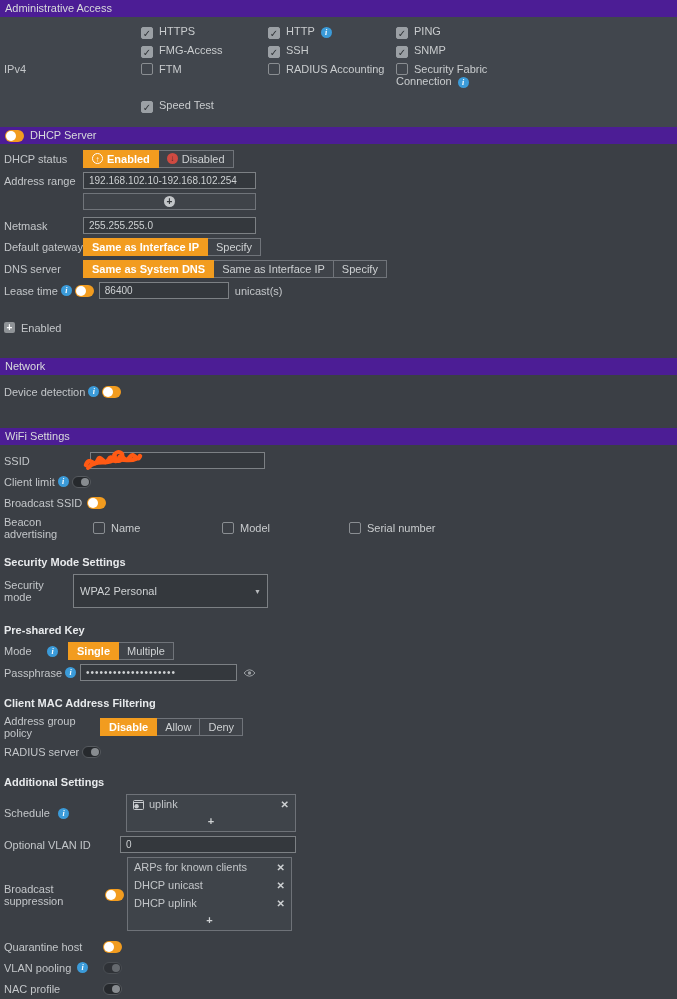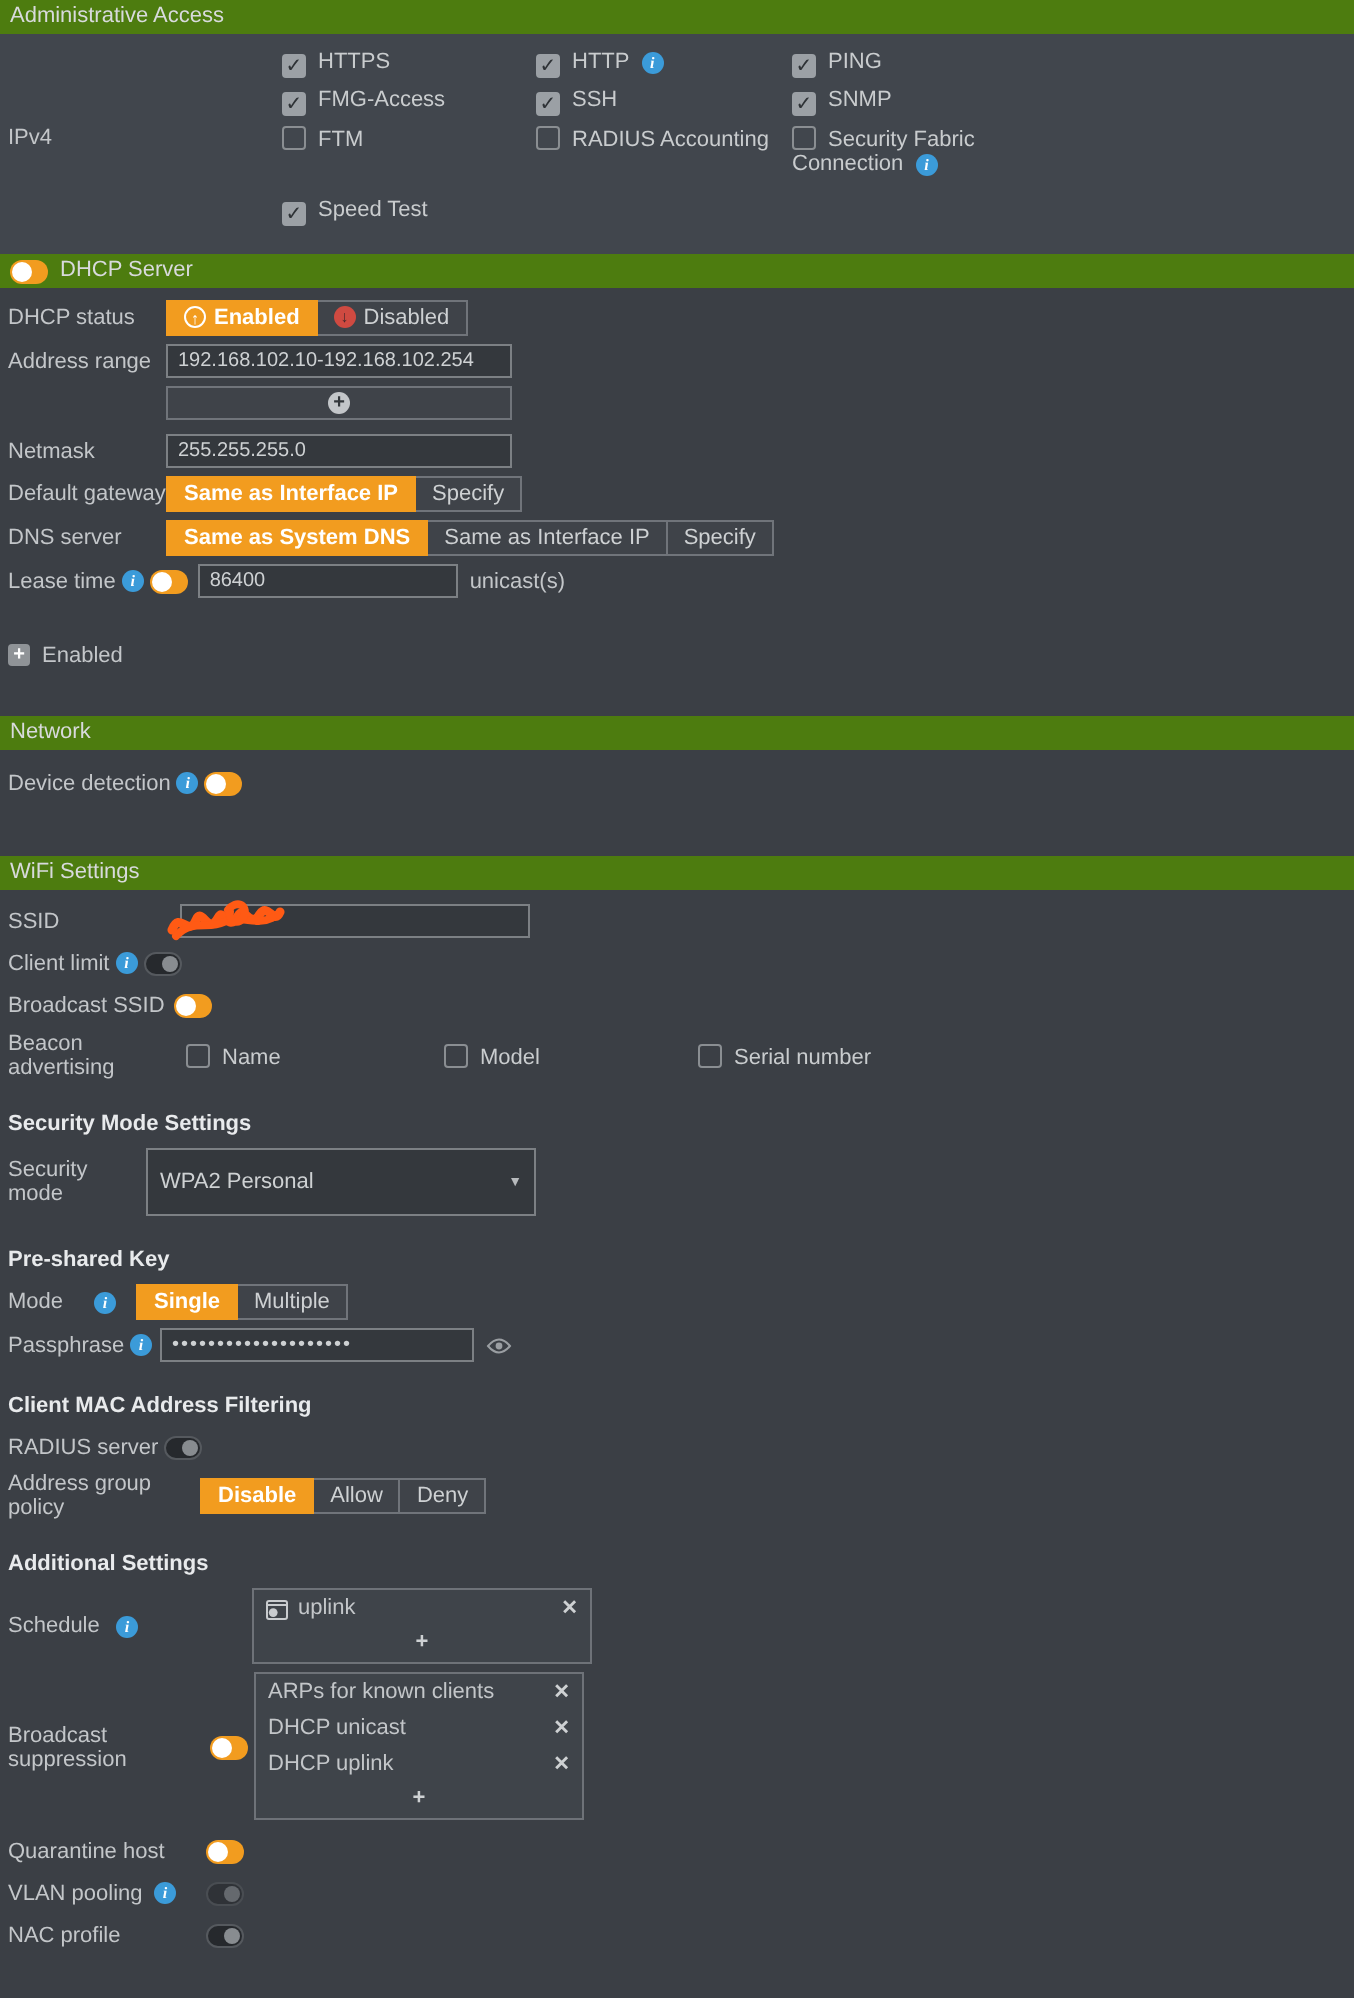--- a/index.html
+++ b/index.html
@@ -5,21 +5,21 @@
   * { box-sizing: border-box; }
   html,body { margin:0; padding:0; }
   body {
     width:677px; height:999px;
     background:#3b3f45;
     font-family:"Liberation Sans", sans-serif;
     font-size:11px; color:#c3c6c9;
     overflow:hidden;
   }
   .sec-bar {
-    background:#4d7c0f; color:#d8dadc;
+    background:#4c1d95; color:#d8dadc;
     padding:0 5px; height:17px; line-height:9px;
     display:flex; align-items:center; gap:6px;
   }
   .sec-body { padding:2px 0 10px 0; }
   .sec-body.lighter { background:#41464d; }
   .subhdr { font-weight:bold; color:#e8eaec; margin:16px 0 6px 4px; }
   .r { display:flex; align-items:center; margin:0 0 4px 4px; min-height:17px; }
   .r.top { align-items:center; }
   .lbl { color:#c3c6c9; flex:none; }
   .w137{width:137px}.w79{width:79px}.w86{width:86px}.w89{width:89px}
@@ -266,54 +266,58 @@
     <span class="eye">
       <svg width="13" height="10" viewBox="0 0 13 10">
           <path d="M1 5 Q6.5 -1.5 12 5 Q6.5 11.5 1 5 Z" fill="none" stroke="#9a9ea2"></path>
           <circle cx="6.5" cy="5" r="1.7" fill="#9a9ea2"></circle>
         </svg>
     </span>
   </div>
 
   <div class="subhdr">Client MAC Address Filtering</div>
   <div class="r">
+    <span class="lbl w96">Address group policy</span>
+    <div class="seg">
+      <span class="opt sel">
+          <span>Disable</span>
+        </span>
+      <span class="opt">
+          <span>Allow</span>
+        </span>
+      <span class="opt">
+          <span>Deny</span>
+        </span>
+    </div>
+  </div>
+  <div class="r">
     <span class="lbl" style="width:78px">RADIUS server</span>
     <span class="tg off"></span>
-  </div>
-  <div class="r">
-    <span class="lbl w96">Address group policy</span>
-    <div class="seg">
-      <span class="opt sel">
-          <span>Disable</span>
-        </span>
-      <span class="opt">
-          <span>Allow</span>
-        </span>
-      <span class="opt">
-          <span>Deny</span>
-        </span>
-    </div>
   </div>
 
   <div class="subhdr">Additional Settings</div>
   <div class="r top">
     <span class="lbl" style="width:51px">Schedule</span>
     <span class="info" style="margin-right:57px">i</span>
     <div class="ebox">
       <div class="item">
         <svg width="11" height="11" viewBox="0 0 11 11">
             <rect x="0.5" y="1.5" width="10" height="9" rx="1" fill="none" stroke="#c9cccf"></rect>
             <line x1="0.5" y1="3.5" x2="10.5" y2="3.5" stroke="#c9cccf"></line>
             <circle cx="3.6" cy="7.3" r="2.2" fill="#c9cccf"></circle>
           </svg>
         <span>uplink</span>
         <span class="x">✕</span>
       </div>
       <div class="addrow">+</div>
     </div>
+  </div>
+  <div class="r">
+    <span class="lbl w116">Optional VLAN ID</span>
+    <input class="tin" style="width: 176px;" value="0">
   </div>
   <div class="r top">
     <span class="lbl" style="width:101px;padding-top:2px">Broadcast suppression</span>
     <span class="tg on" style="margin-right:3px;margin-top:2px"></span>
     <div class="ebox" style="width:165px">
       <div class="item">
           <span>ARPs for known clients</span>
           <span class="x">✕</span>
         </div>
       <div class="item">

